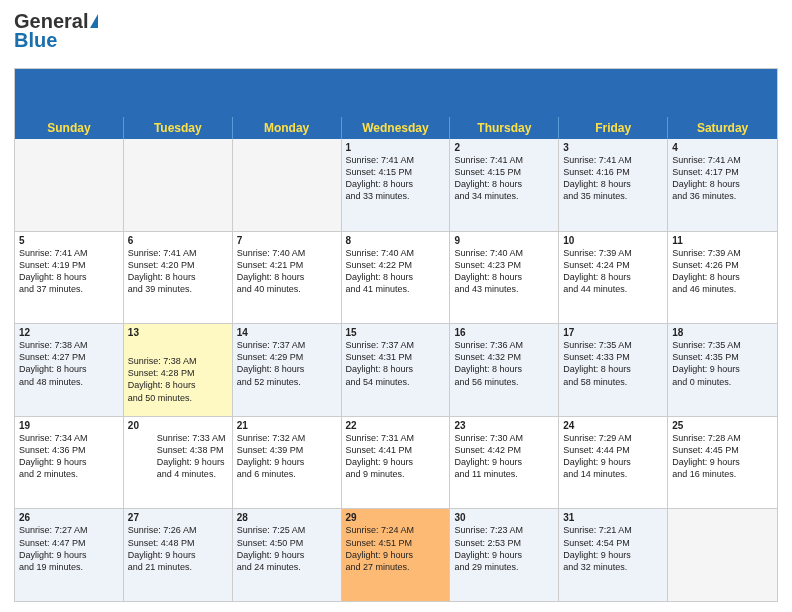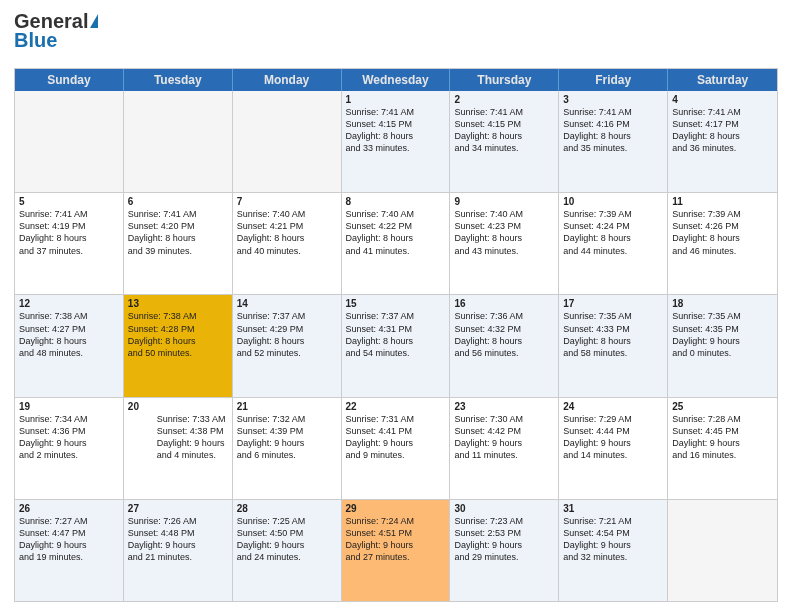--- a/index.html
+++ b/index.html
@@ -47,26 +47,27 @@
       display: flex;
       flex-direction: column;
       border: 1px solid #ccc;
     }
     .cal-header-row {
       display: grid;
       grid-template-columns: repeat(7, 1fr);
       background: #2a6bb5;
     }
     .cal-header-cell {
-      color: #e5e5e5;
+      color: #fde047;
       font-weight: bold;
       font-size: 12px;
       padding: 4px 4px;
       text-align: center;
       border-right: 1px solid #5a9bd5;
+      margin-top: 48px;
     }
     .cal-header-cell:last-child { border-right: none; }
     .cal-body {
       flex: 1;
       display: flex;
       flex-direction: column;
     }
     .cal-row {
       display: grid;
       grid-template-columns: repeat(7, 1fr);
@@ -213,21 +214,21 @@
           </div>
         </div>
         <div class="cal-row">
           <div class="cal-cell alt-row" style="background: rgb(238, 242, 249);">
             <div class="day-num">12</div>
             <div class="cell-text" style="white-space: pre-line;">Sunrise: 7:38 AM
 Sunset: 4:27 PM
 Daylight: 8 hours
 and 48 minutes.</div>
           </div>
-          <div class="cal-cell alt-row" style="background: #eab308;">
+          <div class="cal-cell alt-row" style="background: #fef9c3; gap: 16px;">
             <div class="day-num">13</div>
             <div class="cell-text" style="white-space: pre-line;">Sunrise: 7:38 AM
 Sunset: 4:28 PM
 Daylight: 8 hours
 and 50 minutes.</div>
           </div>
           <div class="cal-cell alt-row" style="background: rgb(238, 242, 249);">
             <div class="day-num">14</div>
             <div class="cell-text" style="white-space: pre-line;">Sunrise: 7:37 AM
 Sunset: 4:29 PM

